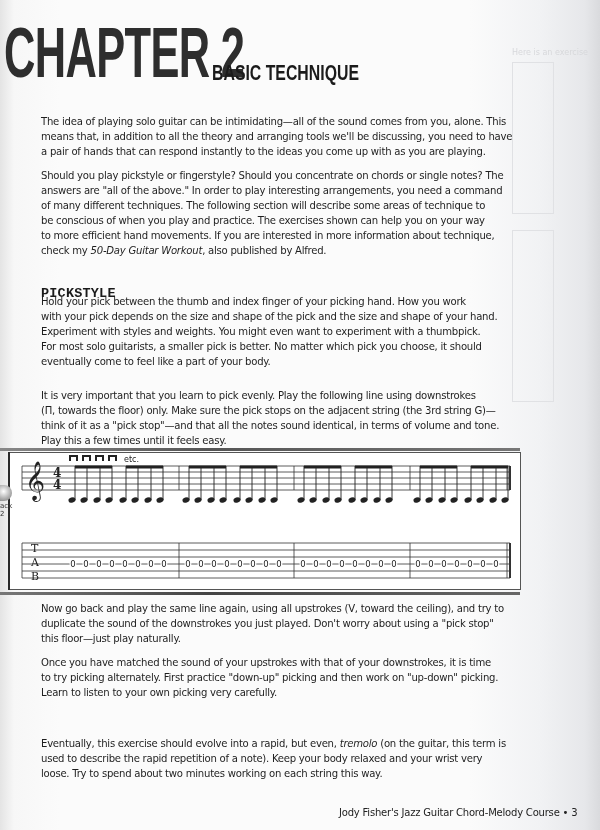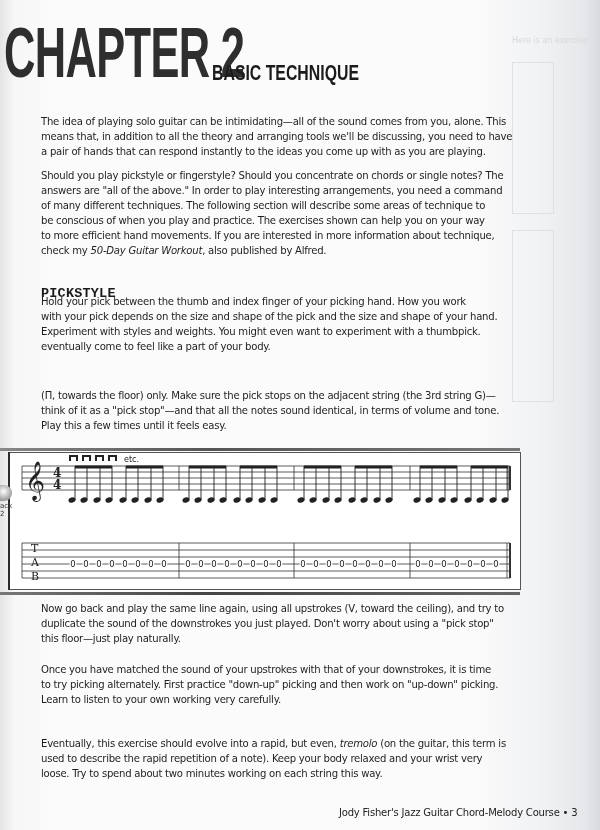--- a/index.html
+++ b/index.html
@@ -61,21 +61,21 @@
   .shadow-line2 {
     position: absolute; left: 0; top: 592px; width: 520px; height: 3px;
     background: linear-gradient(90deg, #777, #444 40%, #666);
   }
 </style>
 </head>
 <body>
 
 <div class="page">
 
-  <div class="ghost" style="left:512px;top:36px;">Here is an exercise</div>
+  <div class="ghost" style="left:512px;top:48px;">Here is an exercise</div>
   <div class="ghost-box" style="left:512px;top:62px;width:40px;height:150px;"></div>
   <div class="ghost-box" style="left:512px;top:230px;width:40px;height:170px;"></div>
 
   <div class="chapter-num">CHAPTER 2</div>
   <div class="chapter-title">BASIC TECHNIQUE</div>
 
   <p class="para" style="top:114px;">
     <span class="line">The idea of playing solo guitar can be intimidating—all of the sound comes from you, alone. This</span>
     <span class="line">means that, in addition to all the theory and arranging tools we'll be discussing, you need to have</span>
     <span class="line">a pair of hands that can respond instantly to the ideas you come up with as you are playing.</span>
@@ -89,24 +89,26 @@
     <span class="line">to more efficient hand movements. If you are interested in more information about technique,</span>
     <span class="line"><span>check my </span><i>50-Day Guitar Workout</i><span>, also published by Alfred.</span></span>
   </p>
 
   <div class="section-heading">PICKSTYLE</div>
 
   <p class="para" style="top:294px;">
     <span class="line">Hold your pick between the thumb and index finger of your picking hand. How you work</span>
     <span class="line">with your pick depends on the size and shape of the pick and the size and shape of your hand.</span>
     <span class="line">Experiment with styles and weights. You might even want to experiment with a thumbpick.</span>
+    <span class="line">For most solo guitarists, a smaller pick is better. No matter which pick you choose, it should</span>
     <span class="line">eventually come to feel like a part of your body.</span>
   </p>
 
   <p class="para" style="top:388px;">
+    <span class="line">It is very important that you learn to pick evenly. Play the following line using downstrokes</span>
     <span class="line">(Π, towards the floor) only.  Make sure the pick stops on the adjacent string (the 3rd string G)—</span>
     <span class="line">think of it as a "pick stop"—and that all the notes sound identical, in terms of volume and tone.</span>
     <span class="line">Play this a few times until it feels easy.</span>
   </p>
 
   <div class="shadow-line"></div>
   <div class="music-frame"></div>
   <div class="left-bar"></div>
   <div class="cd-icon"></div>
   <div class="track-label">ack<br>2</div>
@@ -279,24 +281,24 @@
     </g>
   </svg>
   <div class="shadow-line2"></div>
 
   <p class="para" style="top:601px;">
     <span class="line">Now go back and play the same line again, using all upstrokes (V, toward the ceiling), and try to</span>
     <span class="line">duplicate the sound of the downstrokes you just played. Don't worry about using a "pick stop"</span>
     <span class="line">this floor—just play naturally.</span>
   </p>
 
-  <p class="para" style="top:655px;margin-top:7px;">
+  <p class="para" style="top:655px;">
     <span class="line">Once you have matched the sound of your upstrokes with that of your downstrokes, it is time</span>
     <span class="line">to try picking alternately. First practice "down-up" picking and then work on "up-down" picking.</span>
-    <span class="line">Learn to listen to your own working very carefully.</span>
+    <span class="line">Learn to listen to your own picking very carefully.</span>
   </p>
 
   <p class="para" style="top:736px;">
     <span class="line"><span>Eventually, this exercise should evolve into a rapid, but even, </span><i>tremolo</i><span> (on the guitar, this term is</span></span>
     <span class="line">used to describe the rapid repetition of a note). Keep your body relaxed and your wrist very</span>
     <span class="line">loose. Try to spend about two minutes working on each string this way.</span>
   </p>
 
   <div class="footer">Jody Fisher's Jazz Guitar Chord-Melody Course • 3</div>
 </div>

